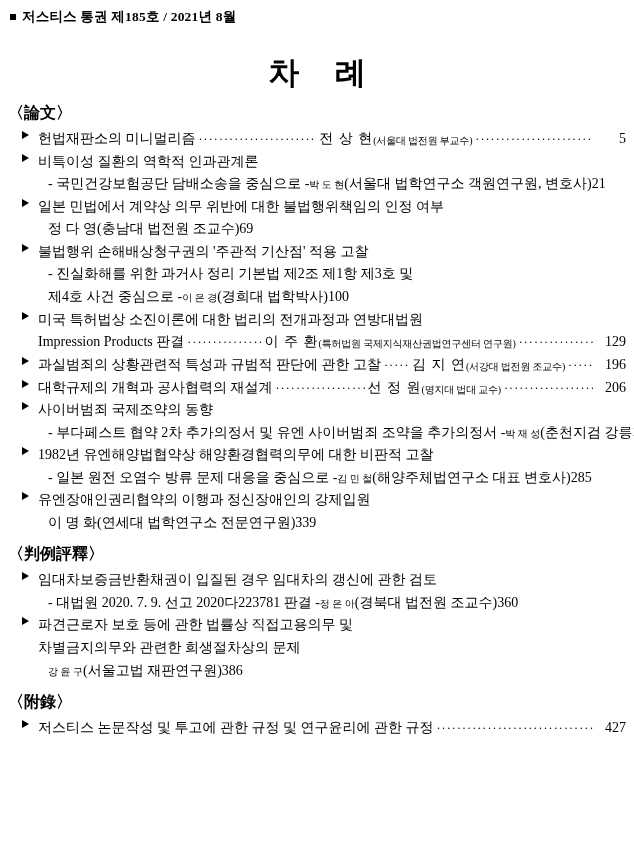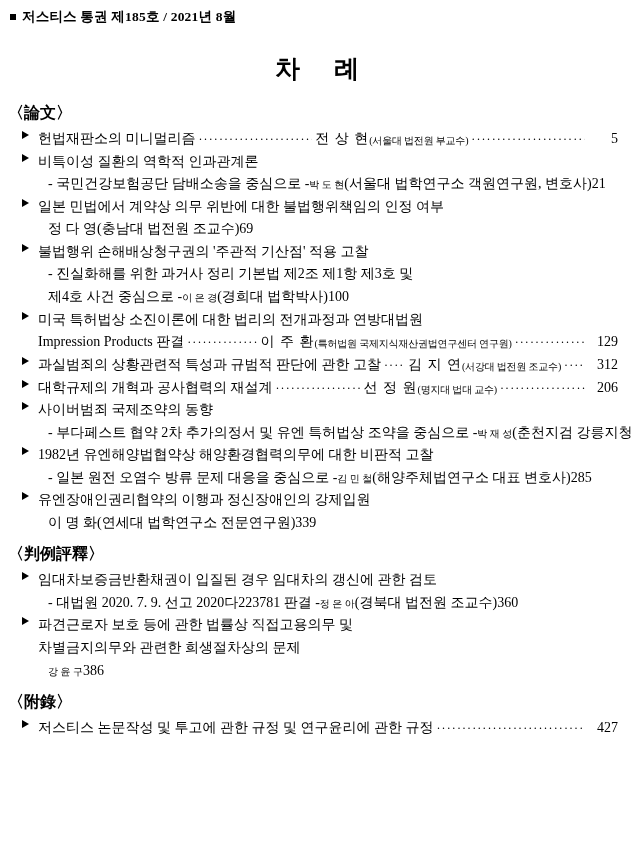--- a/index.html
+++ b/index.html
@@ -39,21 +39,21 @@
     vertical-align: middle;
     margin-right: 6px;
     margin-bottom: 2px;
   }
   .title {
     position: absolute;
     top: 52px;
     left: 0;
     width: 634px;
     text-align: center;
-    font-size: 25px;
+    font-size: 31px;
     font-weight: bold;
     letter-spacing: 14px;
     text-indent: 14px;
   }
   .content {
     position: absolute;
     top: 103px;
     left: 0;
     width: 634px;
   }
@@ -61,21 +61,21 @@
     font-size: 16px;
     font-weight: bold;
     margin: 0 0 4px 8px;
   }
   .section-head.spaced {
     margin-top: 10px;
   }
   .entry {
     position: relative;
     margin: 0 0 0 0;
-    padding: 0 16px 0 38px;
+    padding: 0 8px 0 38px;
   }
   .bullet {
     position: absolute;
     left: 22px;
     top: 3px;
     width: 0;
     height: 0;
     border-left: 7px solid #000;
     border-top: 4.5px solid transparent;
     border-bottom: 4.5px solid transparent;
@@ -226,41 +226,41 @@
     </div>
 
     <div class="entry">
       <span class="bullet"></span>
       <div class="line">
         <span class="txt">과실범죄의 상황관련적 특성과 규범적 판단에 관한 고찰</span>
         <span class="dots"></span>
         <span class="author">김 지 연</span>
         <span class="affil">(서강대 법전원 조교수)</span>
         <span class="dots"></span>
-        <span class="page-no">312</span>
+        <span class="page-no">196</span>
       </div>
     </div>
 
     <div class="entry">
       <span class="bullet"></span>
       <div class="line">
         <span class="txt">대학규제의 개혁과 공사협력의 재설계</span>
         <span class="dots"></span>
         <span class="author">선 정 원</span>
         <span class="affil">(명지대 법대 교수)</span>
         <span class="dots"></span>
         <span class="page-no">206</span>
       </div>
     </div>
 
     <div class="entry">
       <span class="bullet"></span>
       <div class="plain-line">사이버범죄 국제조약의 동향</div>
       <div class="cont-line sub">
-        <span class="txt dash">- 부다페스트 협약 2차 추가의정서 및 유엔 특허법상 조약을 중심으로 -</span>
+        <span class="txt dash">- 부다페스트 협약 2차 추가의정서 및 유엔 사이버범죄 조약을 추가의정서 -</span>
         <span class="dots"></span>
         <span class="author title2">박 재 성</span>
         <span class="affil">(춘천지검 강릉지청 검사)</span>
         <span class="dots"></span>
 
       </div>
     </div>
 
     <div class="entry">
       <span class="bullet"></span>
@@ -302,20 +302,21 @@
       </div>
     </div>
 
     <div class="entry">
       <span class="bullet"></span>
       <div class="plain-line">파견근로자 보호 등에 관한 법률상 직접고용의무 및</div>
       <div class="plain-line">차별금지의무와 관련한 희생절차상의 문제</div>
       <div class="cont-line sub">
         <span class="dots"></span>
         <span class="author title2">강 윤 구</span>
+        <span class="affil">(서울고법 재판연구원)</span>
         <span class="dots"></span>
         <span class="page-no">386</span>
       </div>
     </div>
 
     <div class="section-head spaced">〈附錄〉</div>
 
     <div class="entry">
       <span class="bullet"></span>
       <div class="line">

